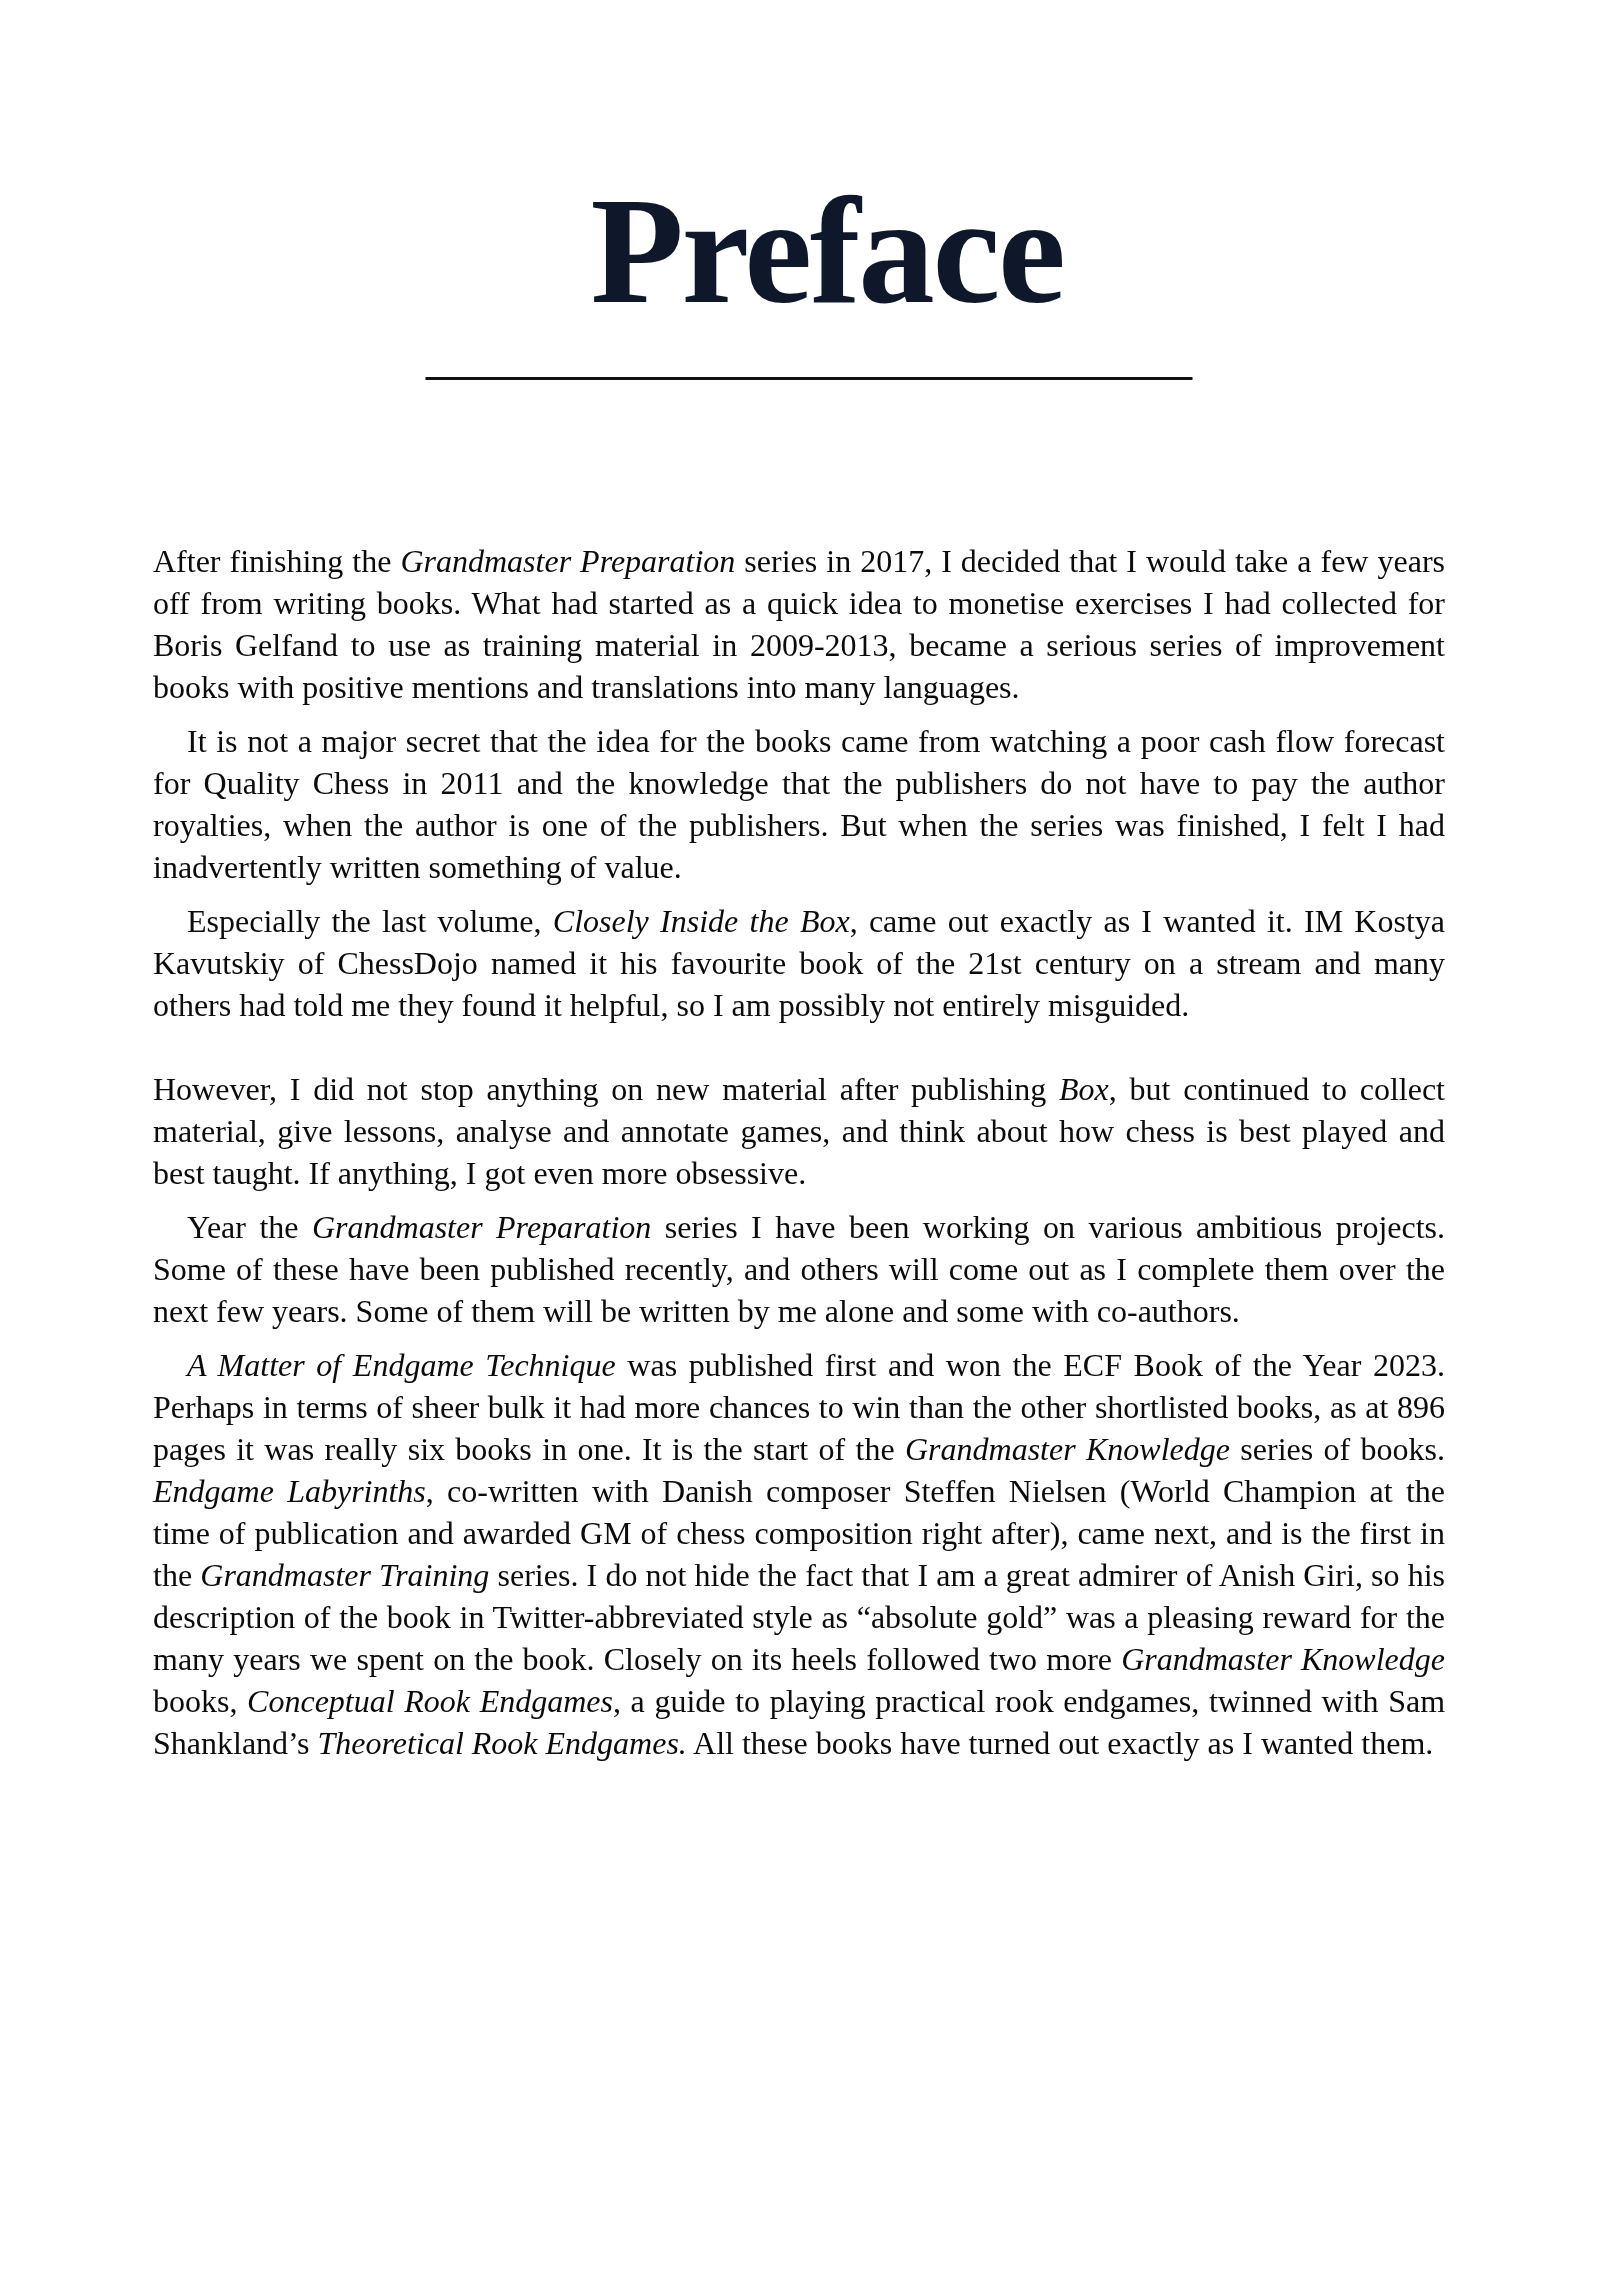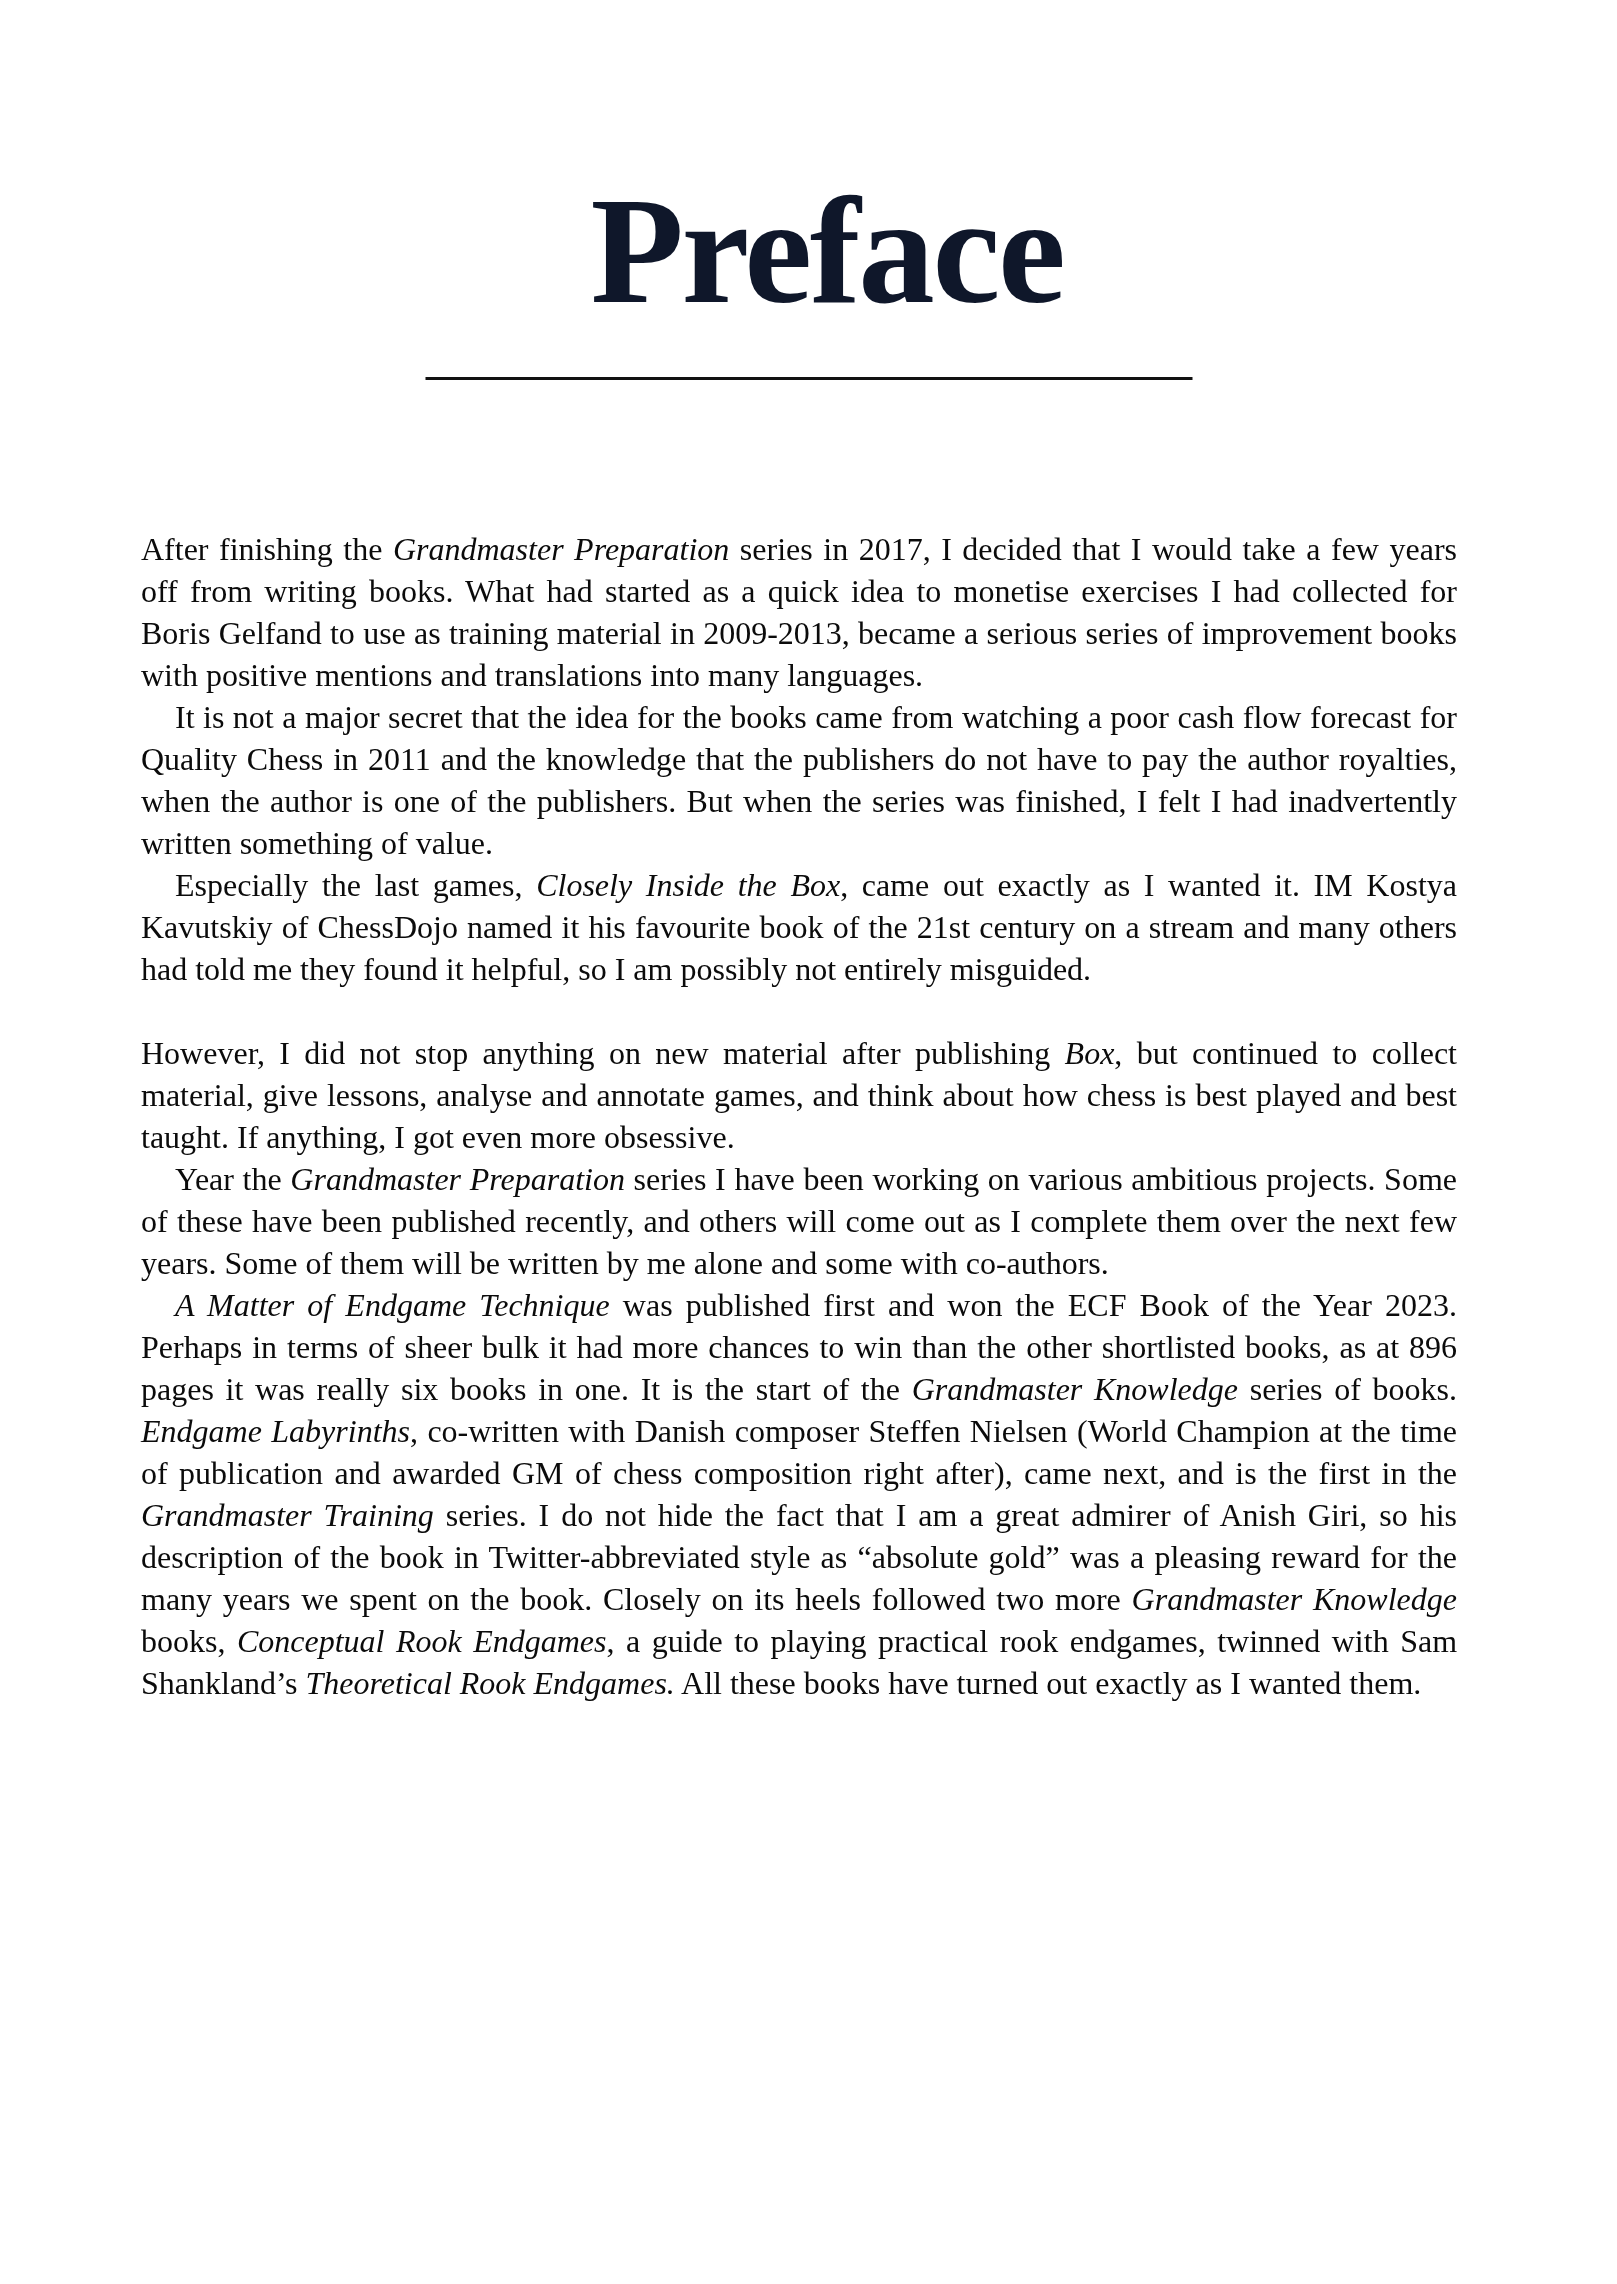--- a/index.html
+++ b/index.html
@@ -42,21 +42,21 @@
     position: absolute;
     top: 528px;
     left: 141px;
     width: 1316px;
     font-size: 32px;
     line-height: 42px;
     text-align: justify;
     color: #0b0b0b;
   }
   .preface-body p {
-    margin: 0;
+    margin: 12px;
     padding: 0;
   }
   .preface-body p.indent {
     text-indent: 34px;
   }
   .preface-body p.space-before {
     margin-top: 42px;
   }
   .preface-body .it {
     font-style: italic;
@@ -66,19 +66,19 @@
 <body>
 
 <div class="page">
   <h1 class="chapter-title">Preface</h1>
 
   <div class="title-divider"></div>
 
   <div class="preface-body">
       <p><span>After finishing the </span><span class="it">Grandmaster Preparation</span><span> series in 2017, I decided that I would take a few years off from writing books. What had started as a quick idea to monetise exercises I had collected for Boris Gelfand to use as training material in 2009-2013, became a serious series of improvement books with positive mentions and translations into many languages.</span></p>
       <p class="indent"><span>It is not a major secret that the idea for the books came from watching a poor cash flow forecast for Quality Chess in 2011 and the knowledge that the publishers do not have to pay the author royalties, when the author is one of the publishers. But when the series was finished, I felt I had inadvertently written something of value.</span></p>
-      <p class="indent"><span>Especially the last games, </span><span class="it">Closely Inside the Box</span><span>, came out exactly as I wanted it. IM Kostya Kavutskiy of ChessDojo named it his favourite book of the 21st century on a stream and many others had told me they found it helpful, so I am possibly not entirely misguided.</span></p>
+      <p class="indent"><span>Especially the last volume, </span><span class="it">Closely Inside the Box</span><span>, came out exactly as I wanted it. IM Kostya Kavutskiy of ChessDojo named it his favourite book of the 21st century on a stream and many others had told me they found it helpful, so I am possibly not entirely misguided.</span></p>
       <p class="space-before"><span>However, I did not stop anything on new material after publishing </span><span class="it">Box</span><span>, but continued to collect material, give lessons, analyse and annotate games, and think about how chess is best played and best taught. If anything, I got even more obsessive.</span></p>
       <p class="indent"><span>Year the </span><span class="it">Grandmaster Preparation</span><span> series I have been working on various ambitious projects. Some of these have been published recently, and others will come out as I complete them over the next few years. Some of them will be written by me alone and some with co-authors.</span></p>
       <p class="indent"><span class="it">A Matter of Endgame Technique</span><span> was published first and won the ECF Book of the Year 2023. Perhaps in terms of sheer bulk it had more chances to win than the other shortlisted books, as at 896 pages it was really six books in one. It is the start of the </span><span class="it">Grandmaster Knowledge</span><span> series of books. </span><span class="it">Endgame Labyrinths</span><span>, co-written with Danish composer Steffen Nielsen (World Champion at the time of publication and awarded GM of chess composition right after), came next, and is the first in the </span><span class="it">Grandmaster Training</span><span> series. I do not hide the fact that I am a great admirer of Anish Giri, so his description of the book in Twitter-abbreviated style as “absolute gold” was a pleasing reward for the many years we spent on the book. Closely on its heels followed two more </span><span class="it">Grandmaster Knowledge</span><span> books, </span><span class="it">Conceptual Rook Endgames</span><span>, a guide to playing practical rook endgames, twinned with Sam Shankland’s </span><span class="it">Theoretical Rook Endgames.</span><span> All these books have turned out exactly as I wanted them.</span></p>
     </div>
 </div>
 
 
 </body></html>

